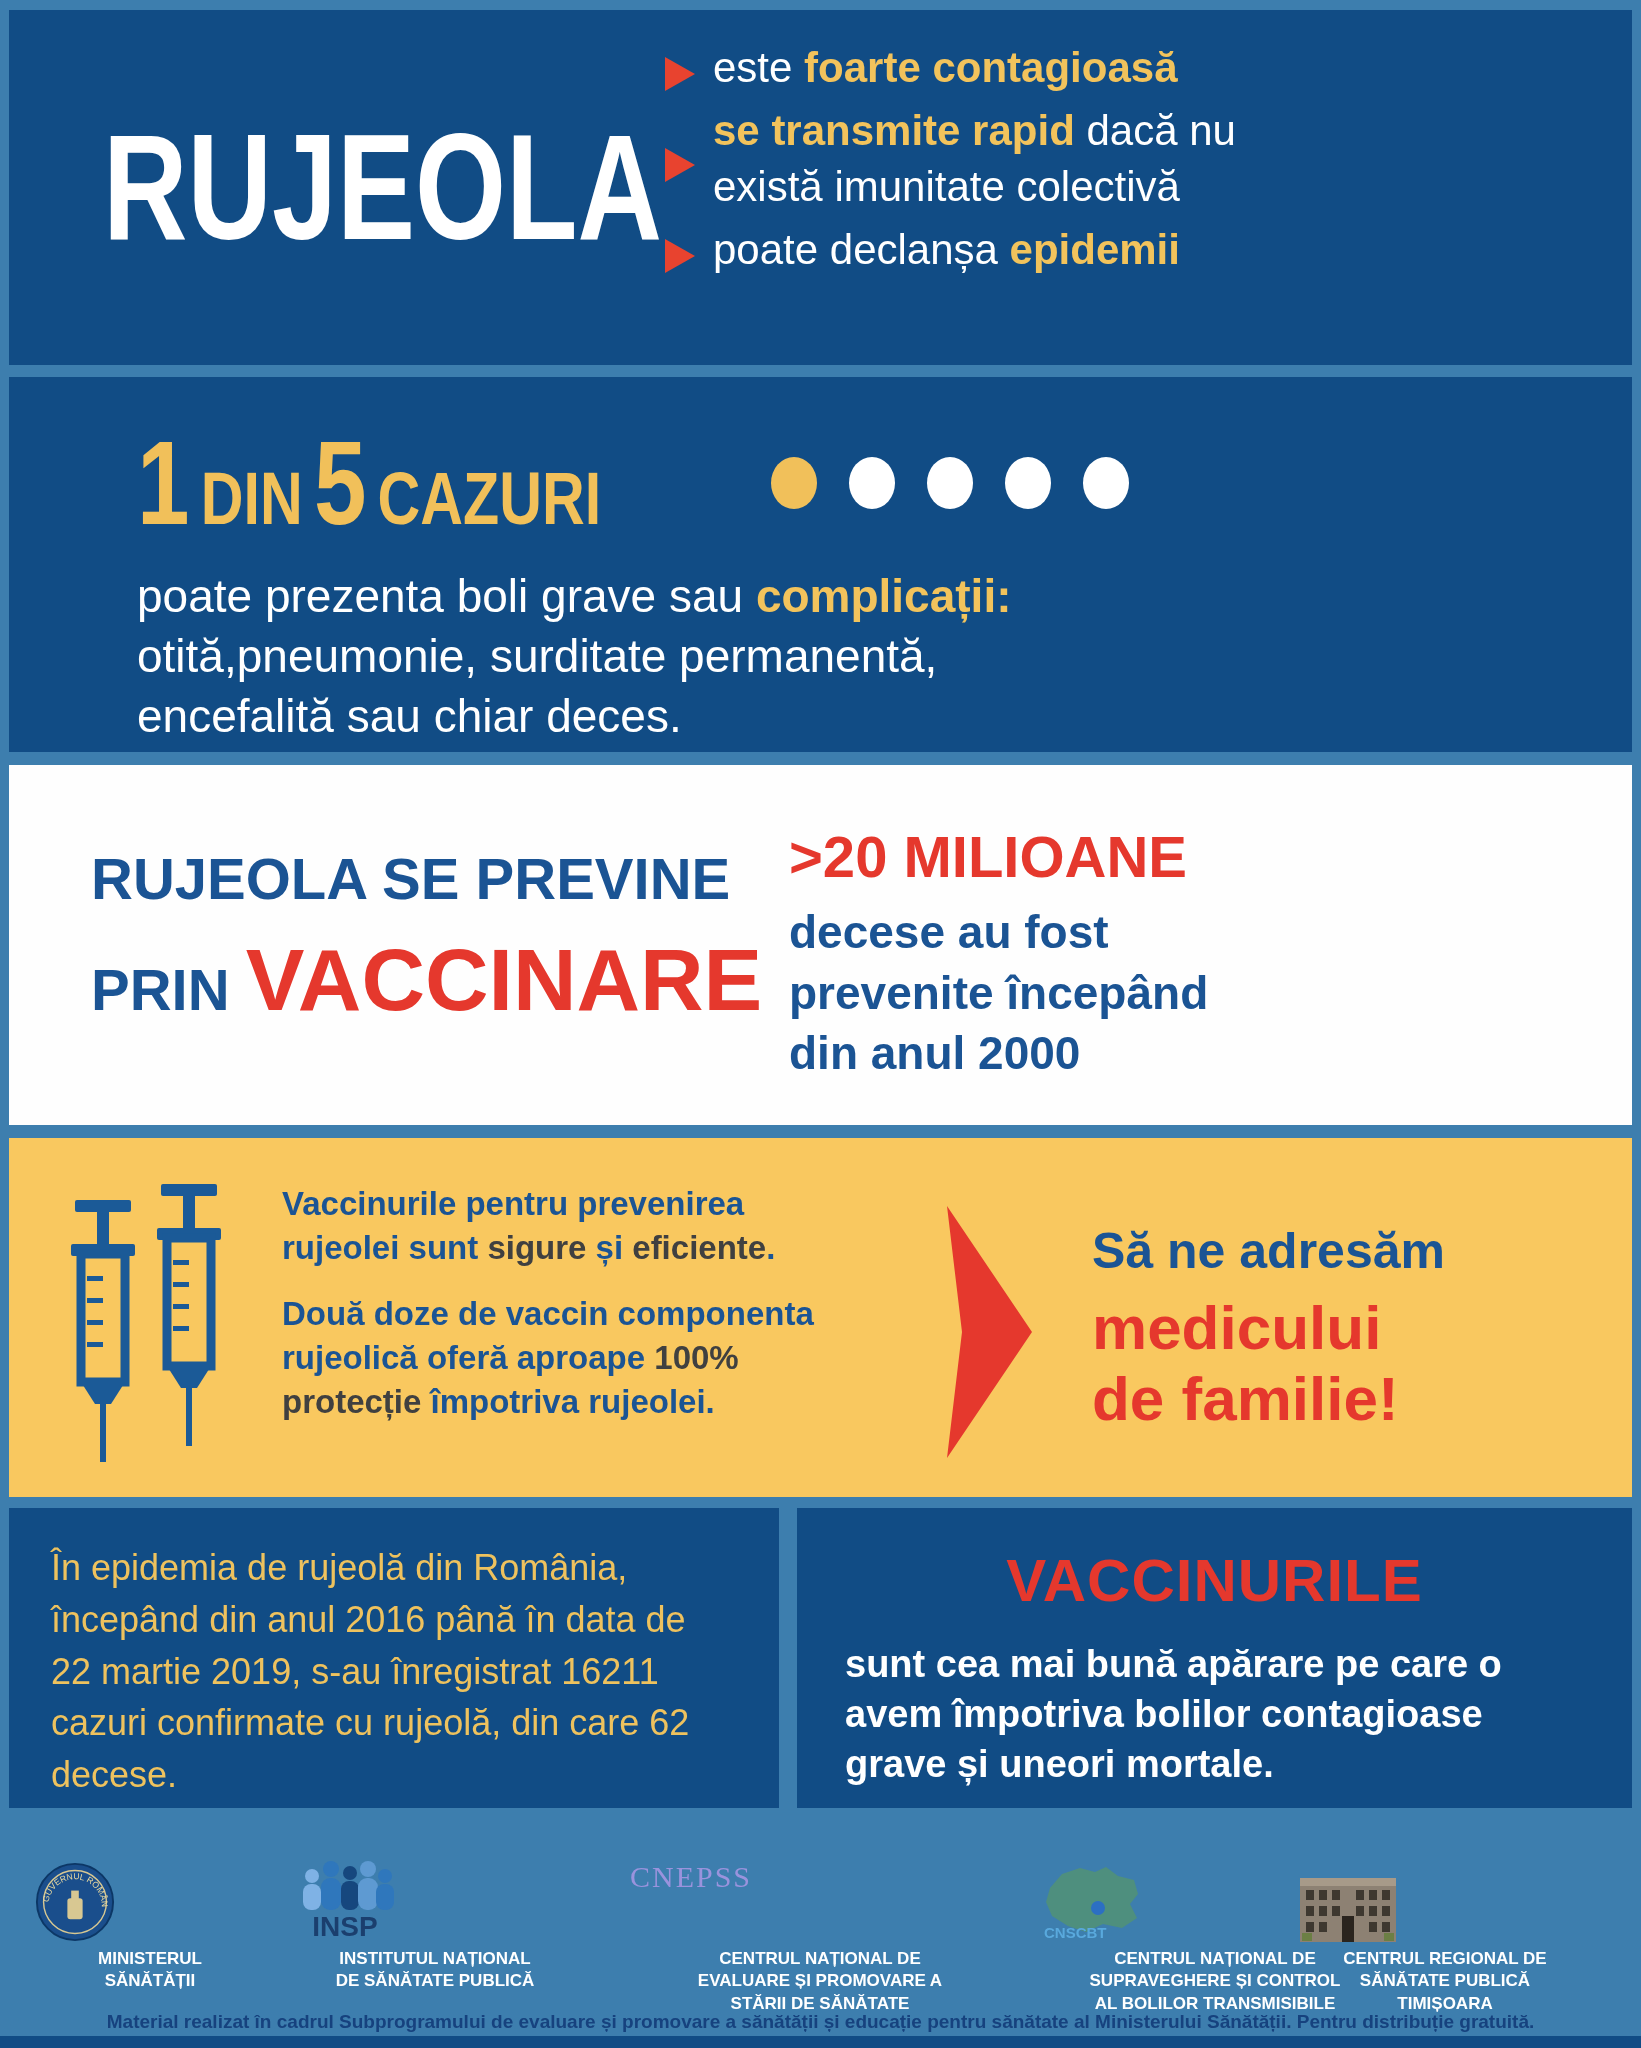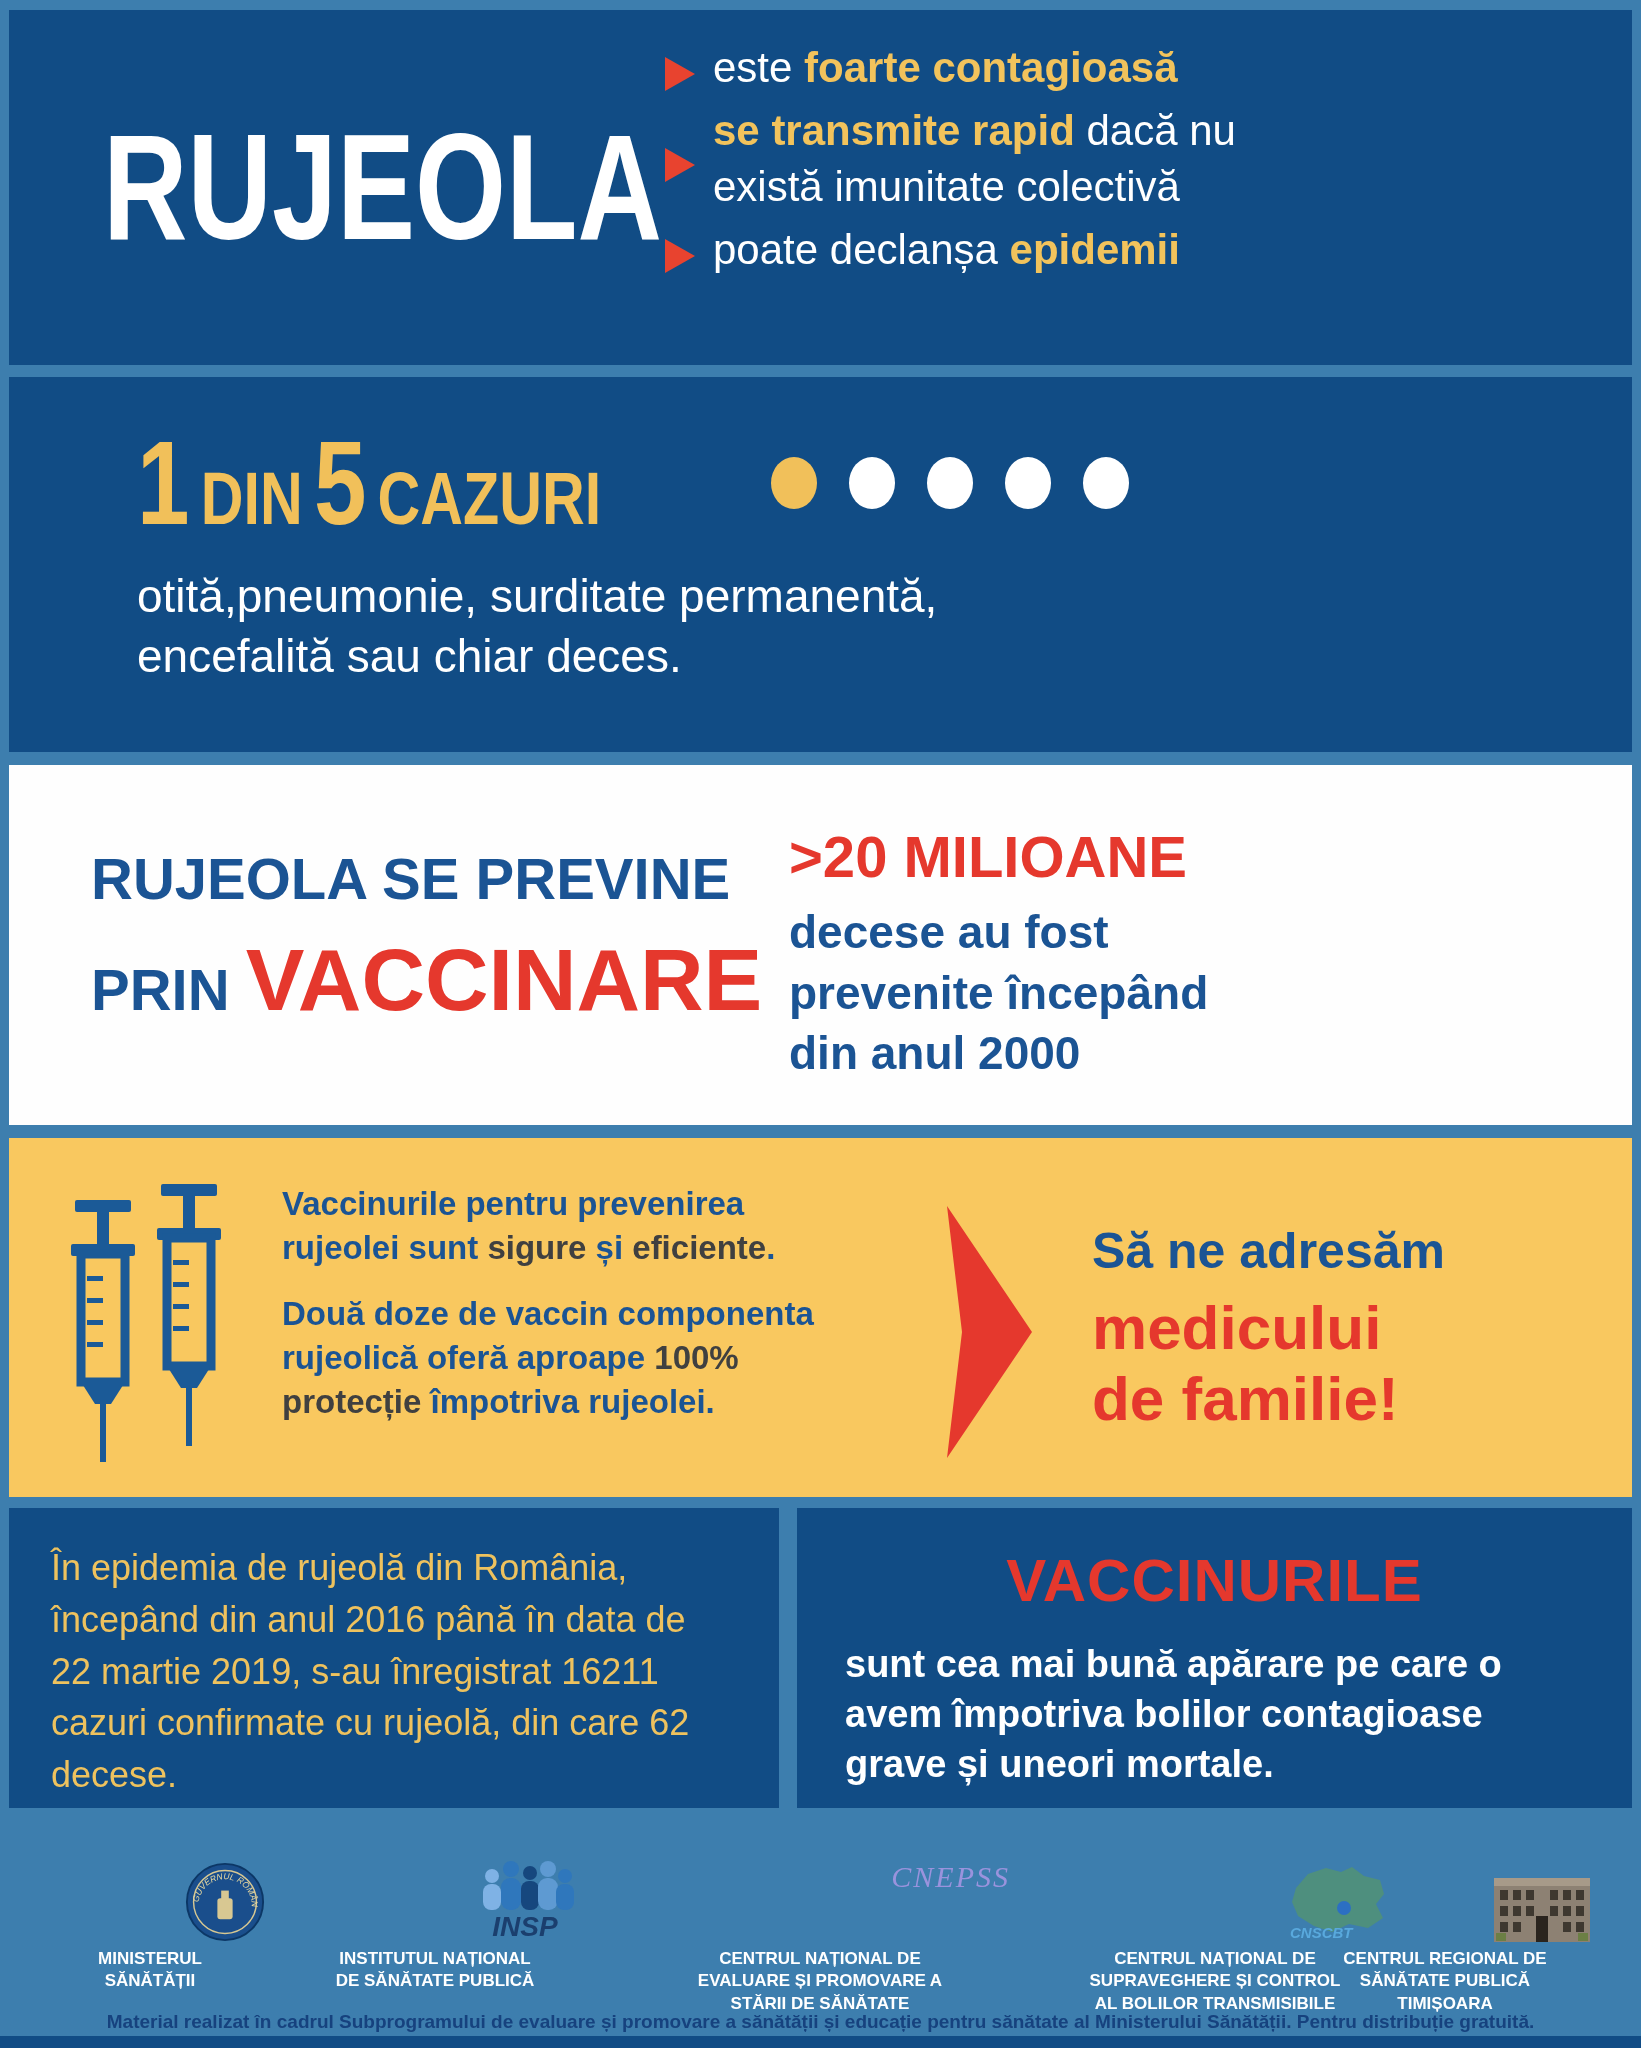--- a/index.html
+++ b/index.html
@@ -53,21 +53,21 @@
   .eline{color:#EEC25E;font-size:36px;line-height:1.44;white-space:nowrap;}
   .box-right{flex:1;background:#114C85;padding-top:38px;box-sizing:border-box;}
   .vtitle{color:#E5382D;font-weight:bold;font-size:60px;text-align:center;letter-spacing:1px;margin-bottom:24px;}
   .dline{color:#FFFFFF;font-weight:bold;font-size:38px;line-height:1.32;padding-left:48px;white-space:nowrap;}
   
   .footer{position:relative;height:200px;}
   .fcol{position:absolute;top:0;height:100%;text-align:center;}
   .c1{left:35px;width:230px;}  .c2{left:290px;width:290px;}
   .c3{left:630px;width:380px;} .c4{left:1040px;width:350px;}
   .c5{left:1300px;width:290px;}
-  .logo-box{height:140px;display:flex;align-items:flex-end;justify-content:flex-end;padding-bottom:6px;box-sizing:border-box;font-style:italic;}
+  .logo-box{height:140px;display:flex;align-items:flex-end;justify-content:flex-start;padding-bottom:6px;box-sizing:border-box;}
   .cap{color:#FFFFFF;font-weight:bold;font-size:17px;line-height:1.32;}
   .cnepss{font-family:"Liberation Serif",serif;font-size:30px;color:#9A93DD;letter-spacing:2px;margin-bottom:48px;}
   .disclaimer{height:28px;display:flex;align-items:center;justify-content:center;color:#16427E;font-weight:bold;font-size:19px;}
   .bar{height:12px;background:#114C85;}
 </style>
 </head>
 <body>
 
 <div class="poster">
 
@@ -98,20 +98,21 @@
       </div>
       <div class="dots">
         <span class="dot filled"></span>
         <span class="dot"></span>
         <span class="dot"></span>
         <span class="dot"></span>
         <span class="dot"></span>
       </div>
     </div>
     <div class="stats-para">
+      <div><span>poate prezenta boli grave sau </span><span class="yl">complicații:</span></div>
       <div>otită,pneumonie, surditate permanentă,</div>
       <div>encefalită sau chiar deces.</div>
     </div>
   </div>
 
   <div class="band band-white">
     <div class="prev-left">
       <div class="prev-l1">RUJEOLA SE PREVINE</div>
       <div class="prev-l2"><span class="prin">PRIN </span><span class="vacc">VACCINARE</span></div>
     </div>

